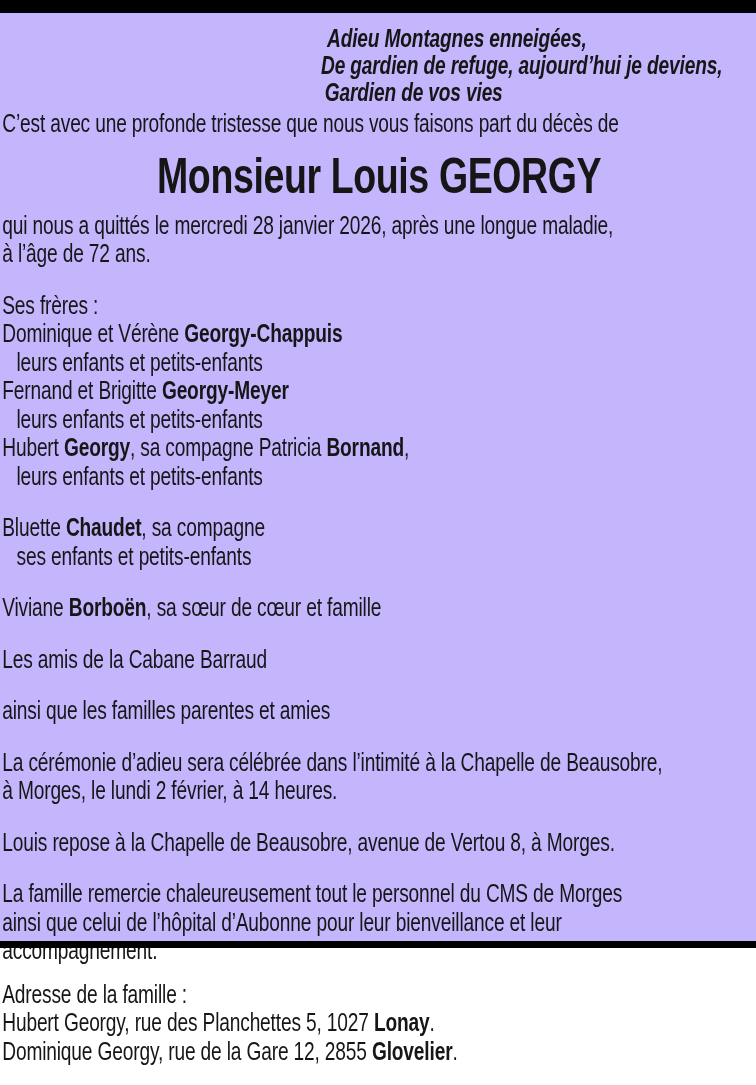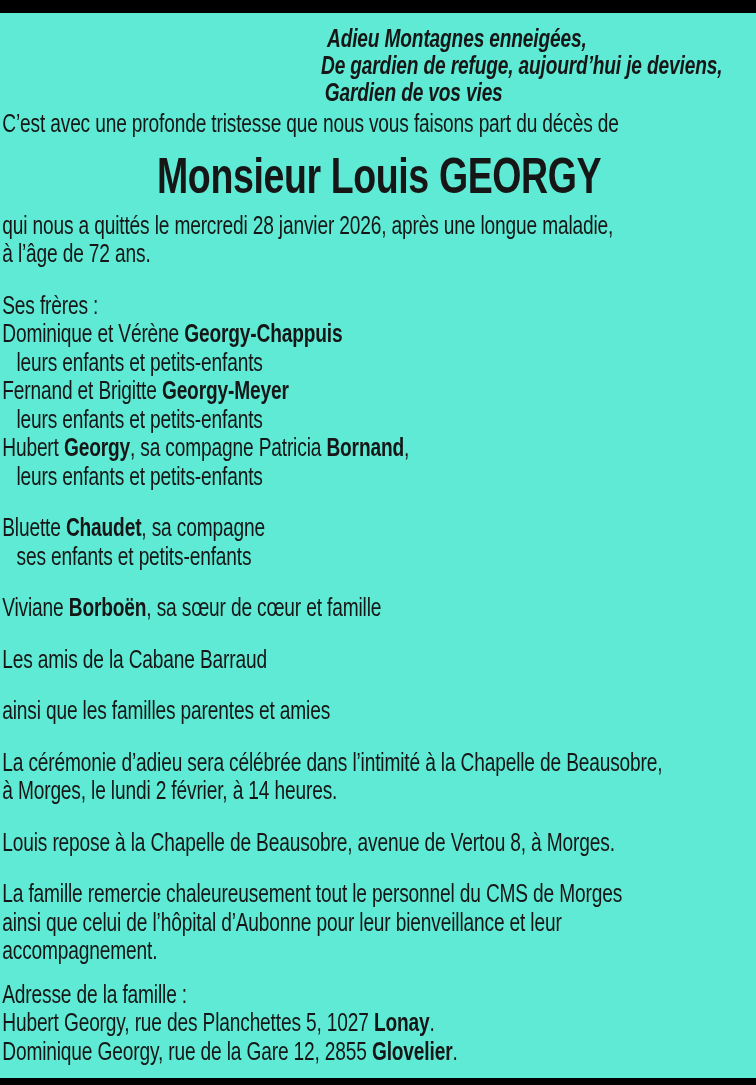--- a/index.html
+++ b/index.html
@@ -2,21 +2,21 @@
 <html lang="fr"><head>
 <meta charset="utf-8">
 <style>
   * { margin: 0; padding: 0; box-sizing: border-box; }
   html, body {
     width: 756px; height: 1085px;
     background: #ffffff;
     overflow: hidden;
     font-family: "Liberation Sans", "DejaVu Sans", sans-serif;
   }
-  .page { position: relative; width: 756px; height: 1085px; background: #5eead4; }
+  .page { position: relative; width: 756px; height: 948px; background: #c4b5fd; }
   .bar { position: absolute; left: 0; width: 756px; background: #000000; }
   .bar.top { top: 0; height: 13px; }
   .bar.bottom { bottom: 0; height: 7px; }
 
   
   .content {
     position: absolute;
     top: 13px; left: 0;
     width: 1008px;
     transform: scaleX(0.75);

